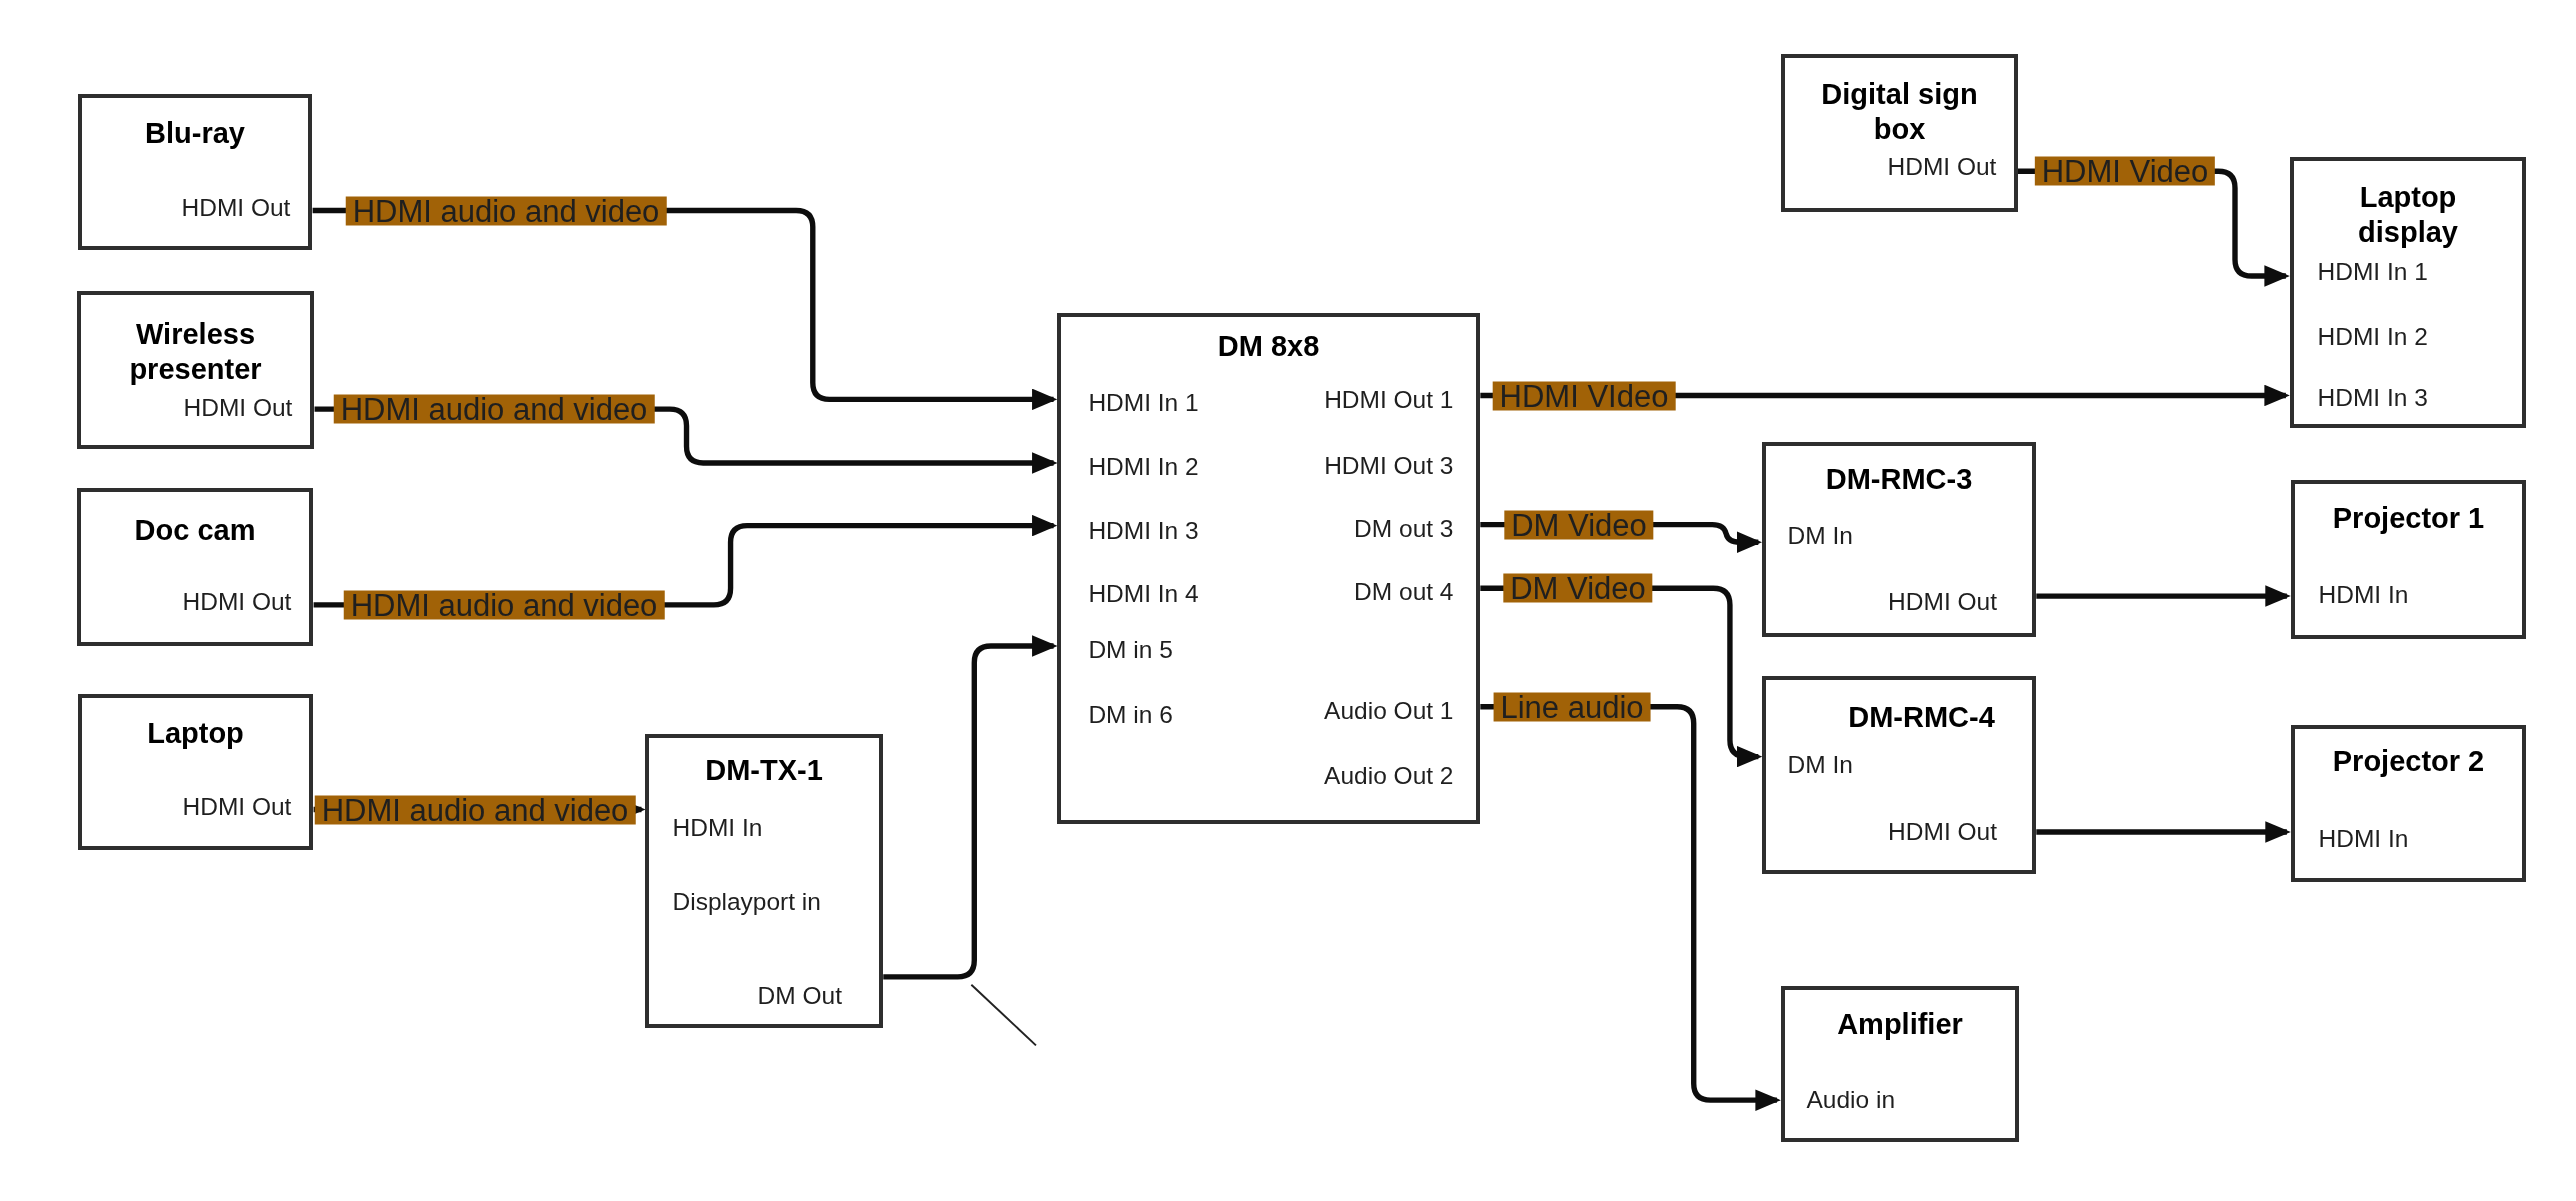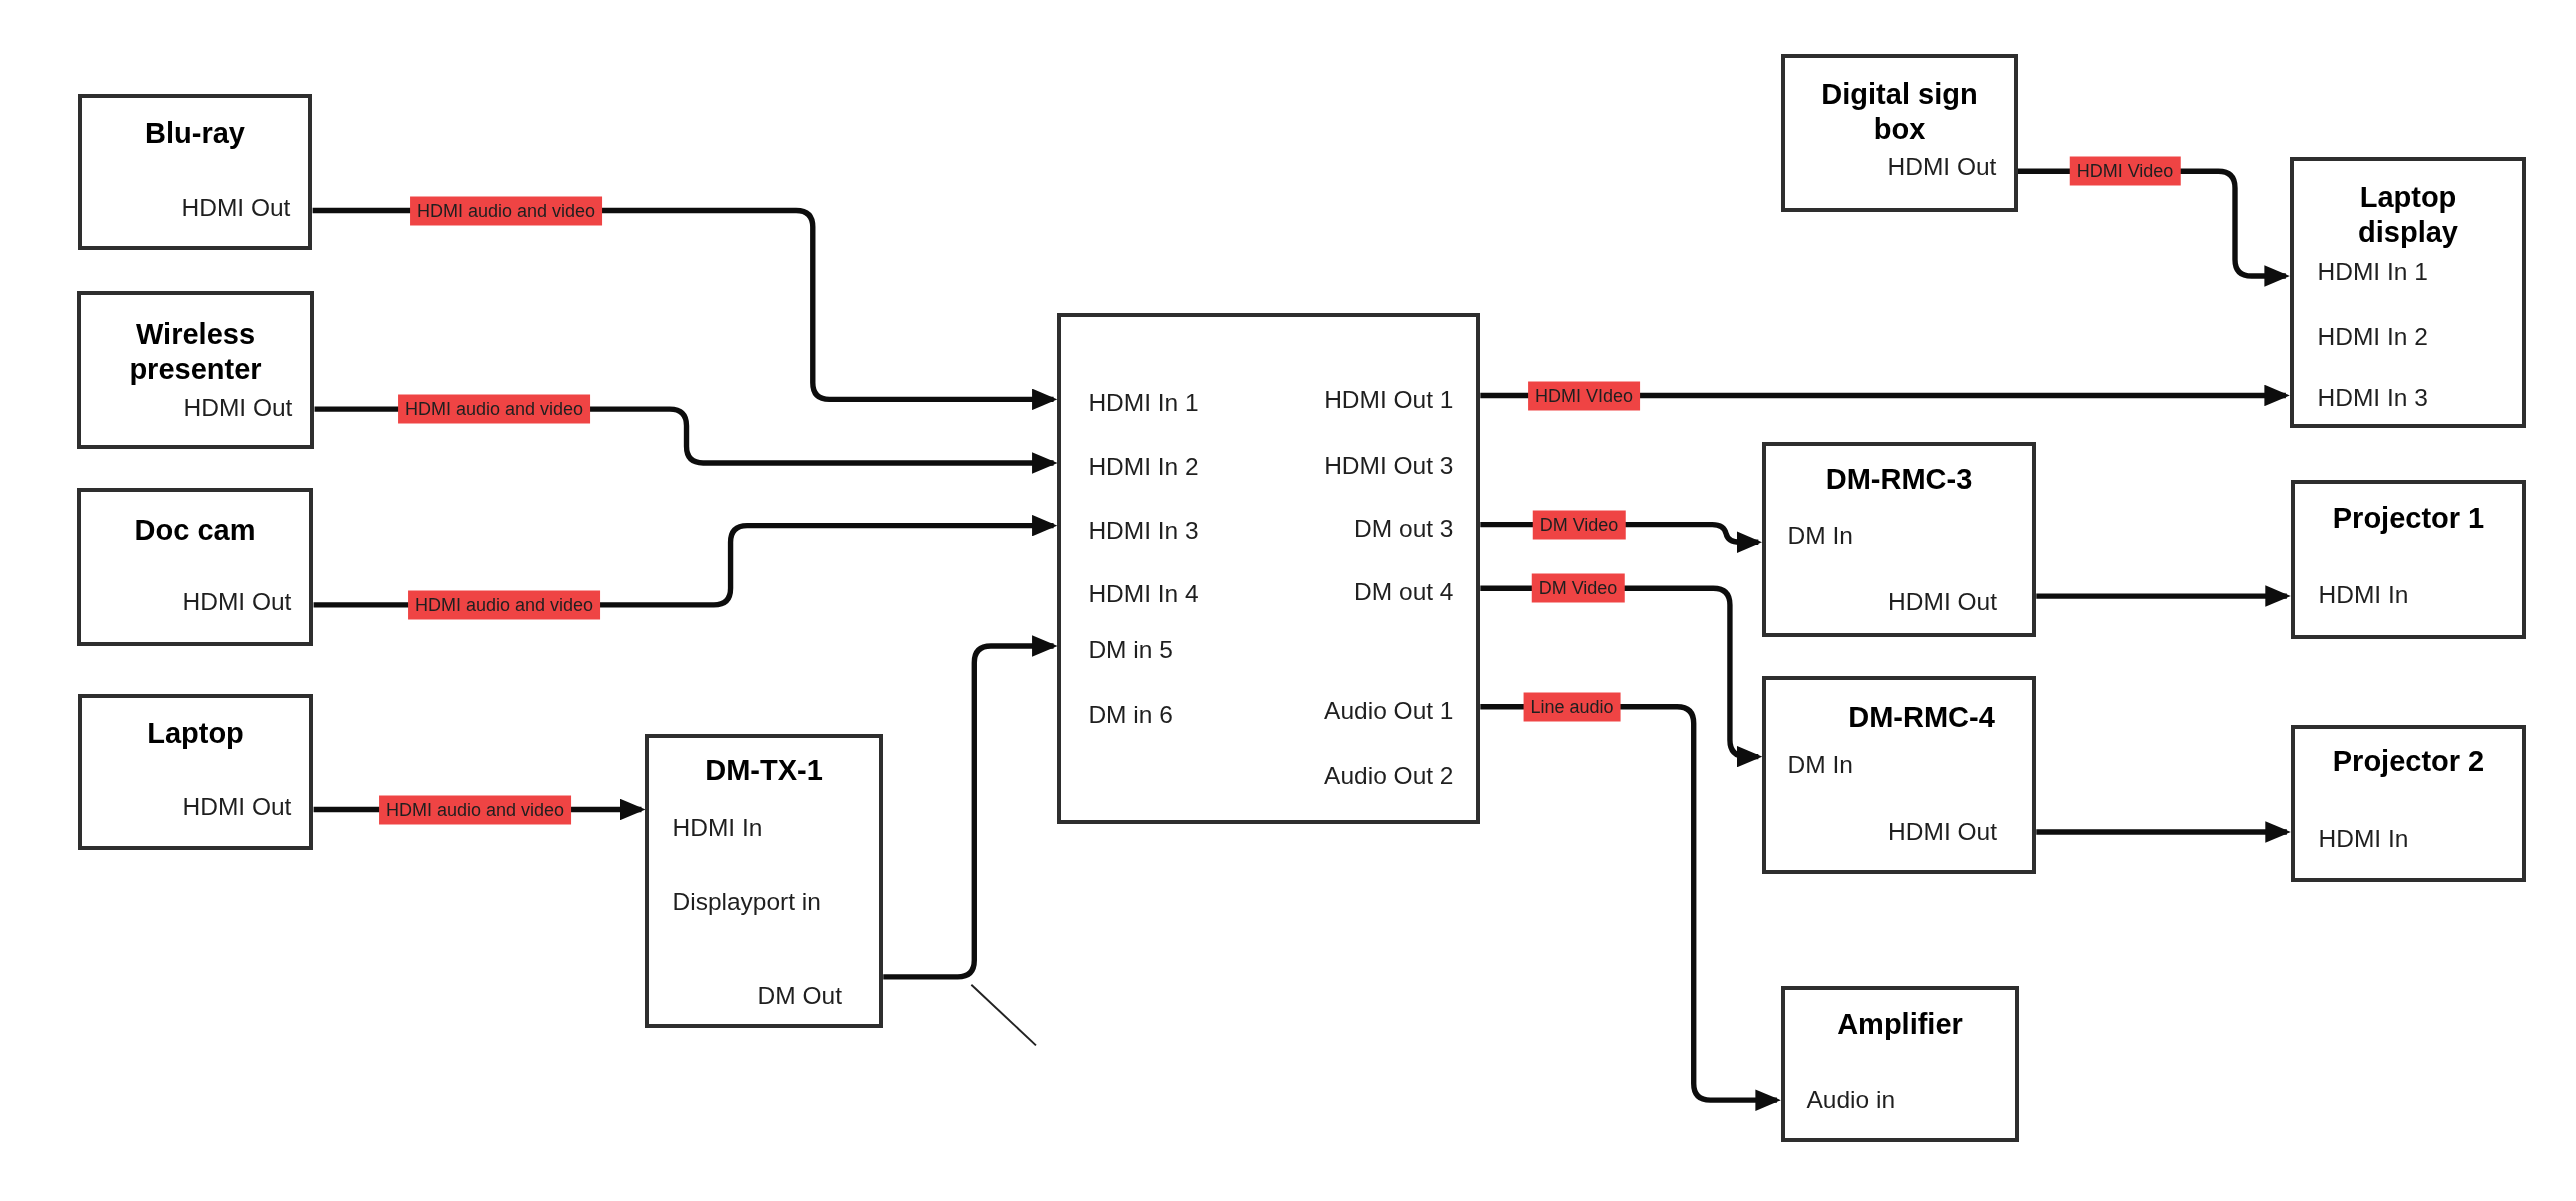--- a/index.html
+++ b/index.html
@@ -34,23 +34,23 @@
     position:absolute;
     font-size:24.5px;line-height:29px;
     white-space:nowrap;
     color:#1f1f1f;
   }
   .port.left{left:23.5px;}
   .port.right{right:17.6px;text-align:right;}
   .wire-label{
     position:absolute;
     transform:translate(-50%,-50%);
-    background:#ef4444;
+    background:#a16207;
     padding:0 6.9px;
-    font-size:18px;line-height:29px;
+    font-size:31px;line-height:29px;
     white-space:nowrap;
     z-index:1;
     color:#1f1f1f;
   }
   .note{
     position:absolute;
     left:1034px;top:1026px;width:197px;height:77px;
     box-sizing:border-box;
     border:2px dashed #444;
     background:#ffffff;
@@ -108,20 +108,21 @@
   </div>
 
   <div class="node" style="left:645px;top:734px;width:238px;height:294px;">
     <div class="title" style="top:15.7px;">DM-TX-1</div>
     <div class="port left" style="top:75px;">HDMI In</div>
     <div class="port left" style="top:149px;">Displayport in</div>
     <div class="port right" style="top:243px;right:37px;">DM Out</div>
   </div>
 
   <div class="node" style="left:1057px;top:313px;width:423px;height:511px;">
+    <div class="title" style="top:12.7px;">DM 8x8</div>
     <div class="port left" style="top:71px;left:27.4px;">HDMI In 1</div>
     <div class="port left" style="top:135px;left:27.4px;">HDMI In 2</div>
     <div class="port left" style="top:199px;left:27.4px;">HDMI In 3</div>
     <div class="port left" style="top:262px;left:27.4px;">HDMI In 4</div>
     <div class="port left" style="top:318px;left:27.4px;">DM in 5</div>
     <div class="port left" style="top:383px;left:27.4px;">DM in 6</div>
     <div class="port right" style="top:68px;right:22.5px;">HDMI Out 1</div>
     <div class="port right" style="top:134px;right:22.5px;">HDMI Out 3</div>
     <div class="port right" style="top:197px;right:22.5px;">DM out 3</div>
     <div class="port right" style="top:260px;right:22.5px;">DM out 4</div>

